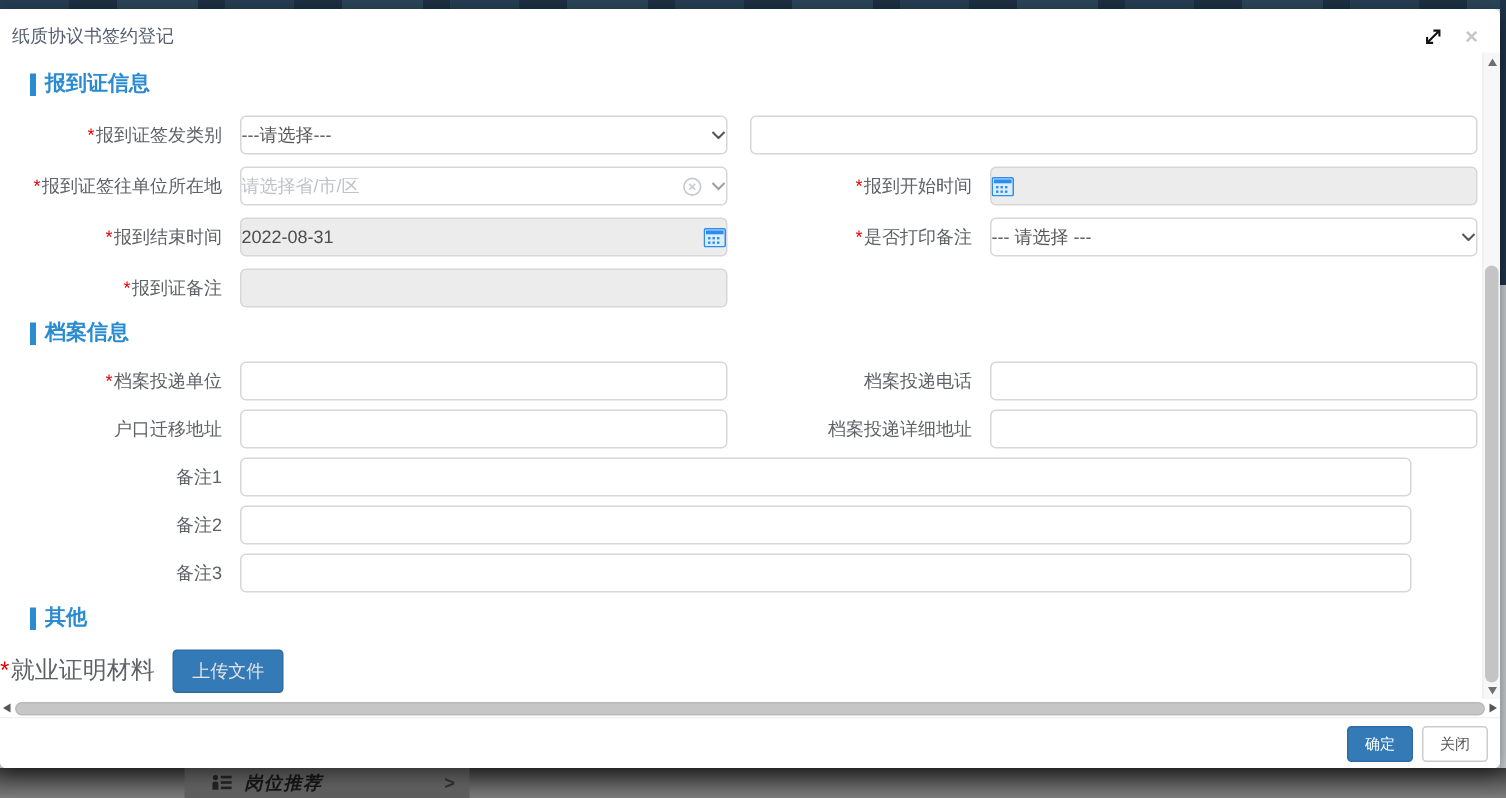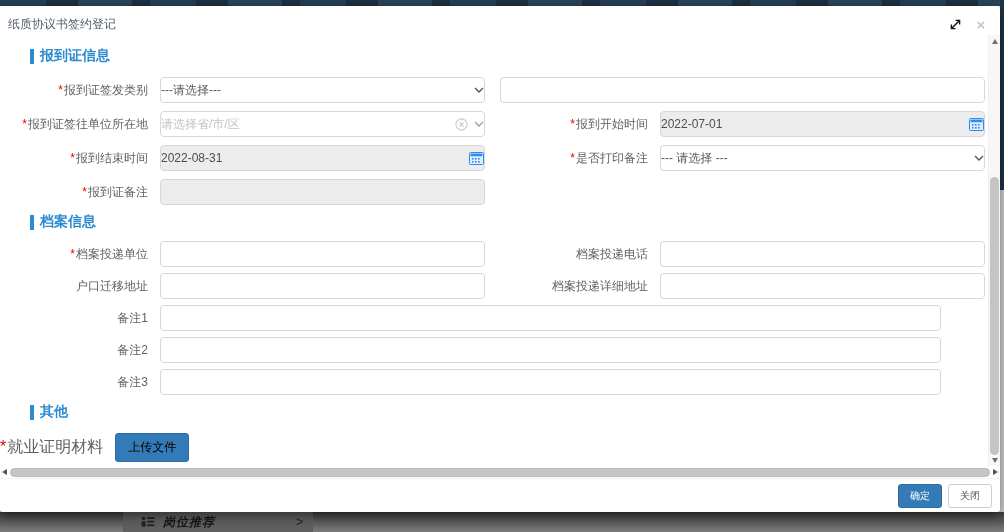--- a/index.html
+++ b/index.html
@@ -21,21 +21,21 @@
   
   .dialog { position:absolute; left:0; top:6px; width:1000px; height:506px; background:#fff;
     border-radius:0 4px 4px 4px; box-shadow:0 4px 12px rgba(0,0,0,.5); }
   .dlg-header { height:37px; display:flex; align-items:center; padding:0 10px 0 8px; border-bottom:1px solid #e8eaec; }
   .dlg-title { flex:1; font-size:12px; color:#55606e; }
   .icon-btn { display:flex; align-items:center; justify-content:center; width:18px; height:18px; cursor:pointer; }
   .close-x { color:#c3c7cc; font-size:15px; font-weight:bold; line-height:1; margin-left:8px; }
 
   .dlg-body { position:absolute; left:0; right:0; top:29px; height:431px; overflow:hidden; background:#fff; }
 
-  .sec-title { display:flex; align-items:center; margin:12px 0 12px 30px; }
+  .sec-title { display:flex; align-items:center; margin:12px 0 12px 20px; }
   .sec-bar { width:4px; height:15px; background:#2a8bd0; margin-right:6px; }
   .sec-text { font-size:14px; font-weight:bold; color:#2a8bd0; }
   .sec-title.tight { margin-top:8px; margin-bottom:10px; }
 
   .form-row { display:flex; margin-bottom:8px; }
   .form-row.s2 { margin-bottom:6px; }
   .col { display:flex; width:500px; align-items:center; }
   .col-full { display:flex; width:956px; align-items:center; }
   .f-label { flex:0 0 160px; text-align:right; padding-right:12px; font-size:12px; color:#5e6166; white-space:nowrap; }
   .req { color:#e60000; margin-right:1px; }
@@ -44,21 +44,21 @@
   input.ctl { outline:none; }
   input.ctl::placeholder { color:#bfc3c9; }
   .ctl.select { justify-content:space-between; cursor:pointer; }
   .ctl.disabled { background:#ececec; color:#4d4d4d; }
   .ctl .val { flex:1; }
   .ctl .ph { flex:1; color:#bfc3c9; }
   .ctl .icons { display:flex; align-items:center; gap:6px; }
 
   .upload-row { display:flex; align-items:center; margin-top:12px; }
   .upload-label { flex:0 0 85px; text-align:right; padding-right:8px; font-size:16px; color:#5e6166; white-space:nowrap; }
-  .btn-upload { margin-left:4px; background:#337ab7; color:#000000; border:1px solid #2e6da4; border-radius:3px;
+  .btn-upload { margin-left:4px; background:#337ab7; color:#e5e5e5; border:1px solid #2e6da4; border-radius:3px;
     font-size:12px; padding:5px 12px; cursor:pointer; }
 
   
   .v-scroll { position:absolute; top:29px; right:0; width:12px; height:431px; background:#f7f7f7; border-left:1px solid #efefef; }
   .v-scroll .arr { position:absolute; left:0; width:12px; height:12px; display:flex; align-items:center; justify-content:center; cursor:pointer; }
   .tri-up { width:0; height:0; border-left:3.5px solid transparent; border-right:3.5px solid transparent; border-bottom:5px solid #6f6f6f; }
   .tri-down { width:0; height:0; border-left:3.5px solid transparent; border-right:3.5px solid transparent; border-top:5px solid #6f6f6f; }
   .v-thumb { position:absolute; left:1px; top:142px; width:9px; height:278px; background:#c4c4c4; border-radius:5px; cursor:pointer; }
   .h-scroll { position:absolute; left:0; right:0; top:460px; height:12px; display:flex; align-items:center; background:#fff; padding:0 2px; }
   .tri-left { width:0; height:0; border-top:3.5px solid transparent; border-bottom:3.5px solid transparent; border-right:5px solid #555; cursor:pointer; }
@@ -147,21 +147,20 @@
               </svg>
               <svg width="10" height="6" viewBox="0 0 10 6">
                   <polyline points="1,1 5,5 9,1" fill="none" stroke="#9aa0a6" stroke-width="1.4"></polyline>
                 </svg>
             </span>
           </div>
         </div>
         <div class="col">
           <div class="f-label"><span class="req">*</span><span>报到开始时间</span></div>
           <div class="ctl disabled">
-            <span class="val">2022-07-01</span>
             <svg width="15" height="13" viewBox="0 0 15 13">
               <rect x="0.5" y="0.5" width="14" height="12" rx="1" fill="#ddeefb" stroke="#2d8cf0"></rect>
               <rect x="1.6" y="1.6" width="11.8" height="2.6" fill="#2d8cf0"></rect>
               <rect x="3" y="6" width="1.6" height="1.6" fill="#2d8cf0"></rect>
                 <rect x="6" y="6" width="1.6" height="1.6" fill="#2d8cf0"></rect>
                 <rect x="9" y="6" width="1.6" height="1.6" fill="#2d8cf0"></rect>
               <rect x="3" y="9" width="1.6" height="1.6" fill="#2d8cf0"></rect>
                 <rect x="6" y="9" width="1.6" height="1.6" fill="#2d8cf0"></rect>
                 <rect x="9" y="9" width="1.6" height="1.6" fill="#2d8cf0"></rect>
             </svg>

